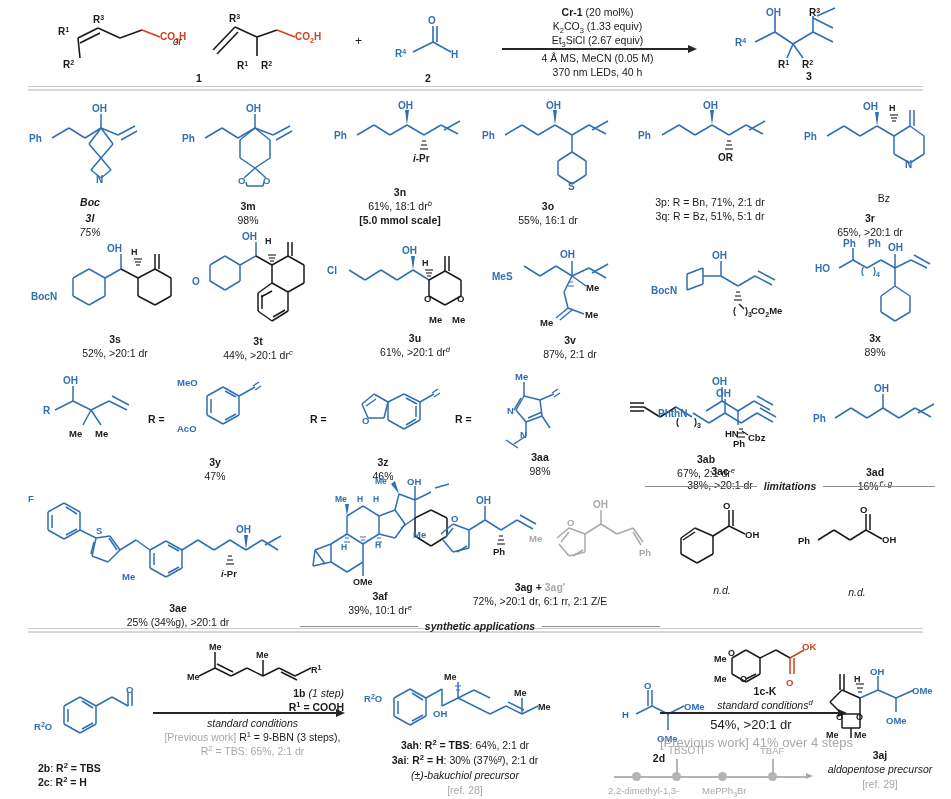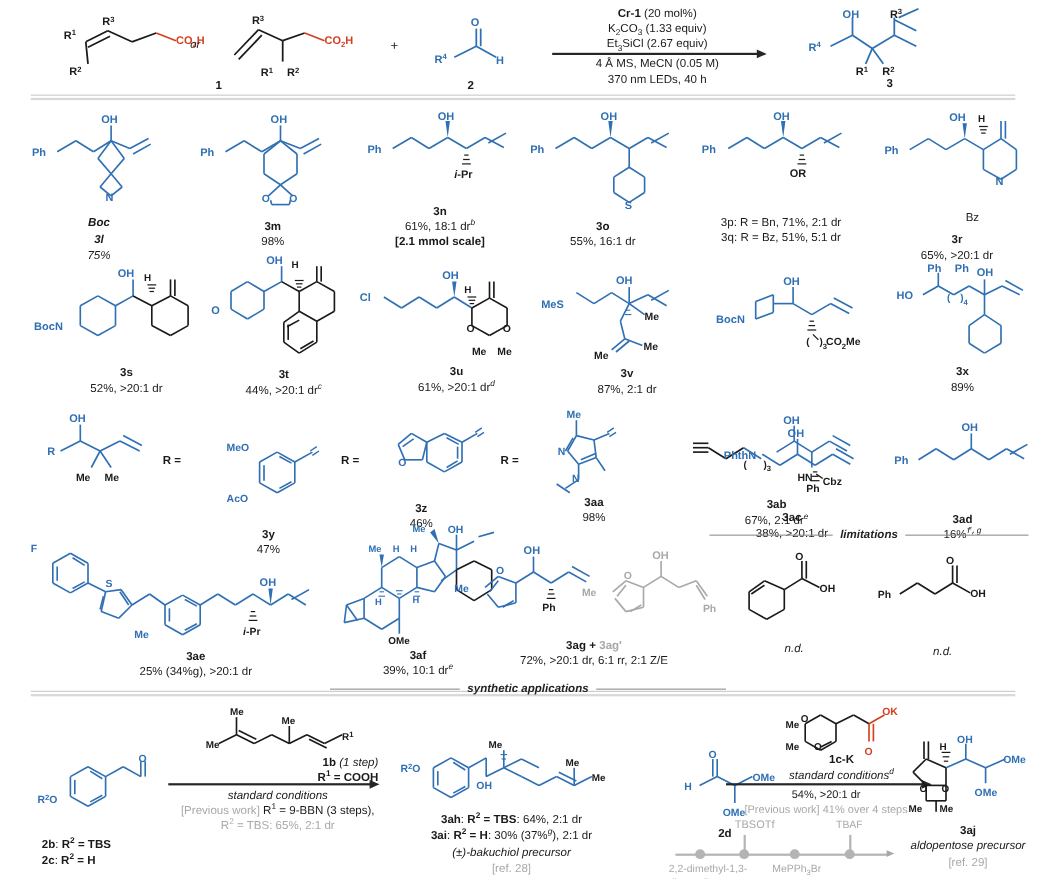--- a/index.html
+++ b/index.html
@@ -232,21 +232,21 @@
         <path d="M91,45 L97,45"></path>
         <path d="M90,49 L98,49"></path>
     </g>
     <text x="4" y="39" font-size="10" font-weight="bold" font-family="'Liberation Sans',sans-serif" fill="#2f6fb3">Ph</text>
     <text x="68" y="9" font-size="10" font-weight="bold" font-family="'Liberation Sans',sans-serif" fill="#2f6fb3">OH</text>
     <text x="83" y="62" font-size="10" font-weight="bold" font-family="'Liberation Sans',sans-serif" fill="#1a1a1a"><tspan font-style="italic">i</tspan>-Pr</text>
   </svg>
   <div class="lbl" style="margin-top:16px;">
     <b>3n</b><br>
     <span>61%, 18:1 dr</span><sup style="font-style:italic;">b</sup><br>
-    <b>[2.1 mmol scale]</b>
+    <b>[5.0 mmol scale]</b>
   </div>
 </div>
 
 <div class="abs" style="left:478px;top:100px;width:140px;">
   <svg width="140" height="92" viewBox="0 0 140 92">
     <g stroke="#2f6fb3" stroke-width="1.5" fill="none">
       <path d="M27,35 L44,25"></path>
         <path d="M44,25 L60,35"></path>
         <path d="M60,35 L77,25"></path>
       <path d="M77,25 L94,35"></path>
@@ -571,21 +571,21 @@
         <path d="M66,35 L76,50"></path>
     </g>
     <text x="18" y="39" font-size="10" font-weight="bold" font-family="'Liberation Sans',sans-serif" fill="#2f6fb3">R</text>
     <text x="38" y="9" font-size="10" font-weight="bold" font-family="'Liberation Sans',sans-serif" fill="#2f6fb3">OH</text>
     <text x="44" y="62" font-size="9.5" font-weight="bold" font-family="'Liberation Sans',sans-serif" fill="#1a1a1a">Me</text>
     <text x="70" y="62" font-size="9.5" font-weight="bold" font-family="'Liberation Sans',sans-serif" fill="#1a1a1a">Me</text>
   </svg>
 </div>
 
 <div class="abs" style="left:148px;top:413px;font-size:10.5px;font-weight:bold;">R =</div>
-<div class="abs" style="left:196px;top:372px;width:110px;margin-top:24px;">
+<div class="abs" style="left:167px;top:372px;width:110px;">
   <svg width="110" height="72" viewBox="0 0 110 72">
     <g stroke="#2f6fb3" stroke-width="1.5" fill="none">
       <path d="M40,24 L56,15"></path>
         <path d="M56,15 L72,24"></path>
         <path d="M72,24 L72,43"></path>
       <path d="M72,43 L56,52"></path>
         <path d="M56,52 L40,43"></path>
         <path d="M40,43 L40,24"></path>
       <path d="M44,27 L44,41"></path>
         <path d="M58,19 L69,25"></path>
@@ -795,21 +795,21 @@
       <path d="M210,68 L214,68"></path>
         <path d="M209,72 L215,72"></path>
         <path d="M208,76 L216,76"></path>
     </g>
     <text x="10" y="14" font-size="9.5" font-weight="bold" font-family="'Liberation Sans',sans-serif" fill="#2f6fb3">F</text>
     <text x="78" y="46" font-size="9.5" font-weight="bold" font-family="'Liberation Sans',sans-serif" fill="#2f6fb3">S</text>
     <text x="104" y="92" font-size="9.5" font-weight="bold" font-family="'Liberation Sans',sans-serif" fill="#2f6fb3">Me</text>
     <text x="218" y="45" font-size="10" font-weight="bold" font-family="'Liberation Sans',sans-serif" fill="#2f6fb3">OH</text>
     <text x="203" y="89" font-size="9.5" font-weight="bold" font-family="'Liberation Sans',sans-serif" fill="#1a1a1a"><tspan font-style="italic">i</tspan>-Pr</text>
   </svg>
-  <div class="lbl" style="margin-top:8px;margin-left:20px;">
+  <div class="lbl" style="margin-top:19px;margin-left:20px;">
     <b>3ae</b><br>
     <span>25% (34%g), &gt;20:1 dr</span>
   </div>
 </div>
 
 <div class="abs" style="left:295px;top:478px;width:210px;">
   <svg width="210" height="110" viewBox="0 0 210 110">
     <g stroke="#2f6fb3" stroke-width="1.5" fill="none">
       <path d="M52,38 L52,56"></path>
         <path d="M52,56 L36,66"></path>
@@ -1137,21 +1137,21 @@
 </div>
 
 <div class="abs ctr" style="left:690px;top:684px;width:150px;font-size:10.5px;line-height:1.35;">
   <div style="font-weight:bold;">1c-K</div>
   <div class="it"><span>standard conditions</span><sup>d</sup></div>
 </div>
 
 <div class="arrow-line" style="left:660px;top:712px;width:180px;"></div>
 <div class="arrow-head" style="left:838px;top:708.5px;"></div>
 
-<div class="abs ctr" style="left:660px;top:716px;width:182px;font-size:10px;line-height:1.38;">
+<div class="abs ctr" style="left:660px;top:716px;width:182px;font-size:13px;line-height:1.38;">
   <div>54%, &gt;20:1 dr</div>
   <div style="white-space:nowrap;">
     <span class="gray">[Previous work]</span>
     <span class="gray">41% over 4 steps</span>
   </div>
 </div>
 
 <div class="abs" style="left:608px;top:745px;width:250px;height:54px;">
   <div class="abs" style="left:60px;top:0;font-size:10px;color:#a8a8a8;">TBSOTf</div>
   <div class="abs" style="left:152px;top:0;font-size:9.5px;color:#a8a8a8;">TBAF</div>

